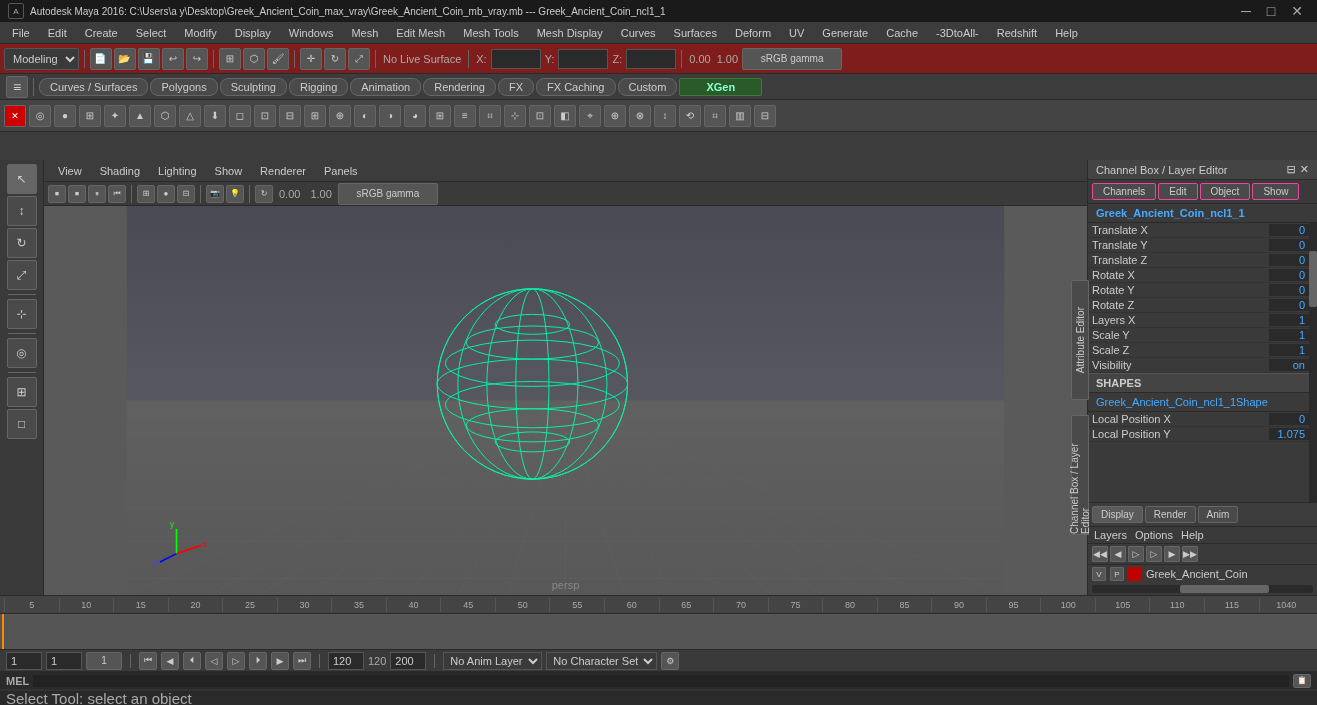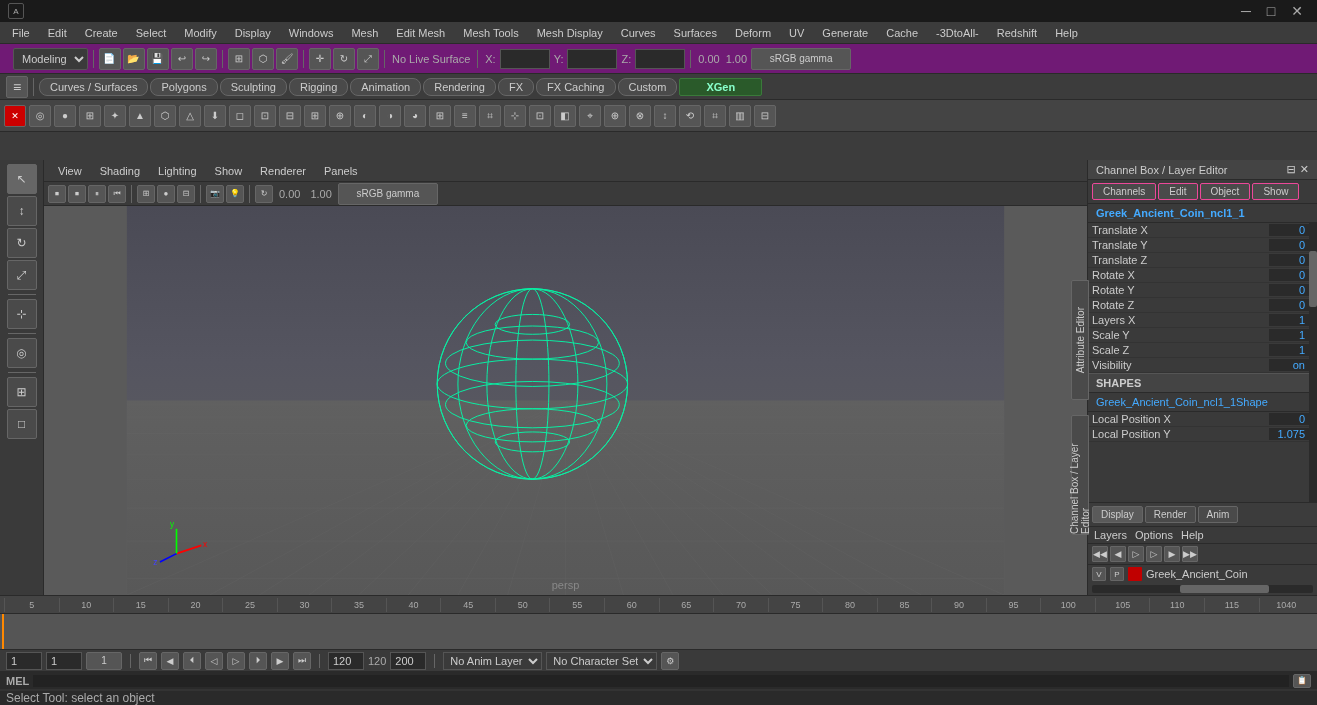--- a/index.html
+++ b/index.html
@@ -43,25 +43,25 @@
     .menu-item {
       padding: 2px 8px;
       cursor: pointer;
       color: #ccc;
       font-size: 11px;
       border-radius: 2px;
     }
 
     
     #toolbar1 {
-      background: #701a75;
+      background: #7f1d1d;
       height: 30px;
       display: flex;
       align-items: center;
-      padding: 0 13px;
+      padding: 0 4px;
       gap: 2px;
       border-bottom: 1px solid #2a2a2a;
     }
     .toolbar-btn {
       width: 22px;
       height: 22px;
       background: #555;
       border: 1px solid #666;
       border-radius: 2px;
       cursor: pointer;
@@ -518,20 +518,21 @@
       background: #666;
       border-radius: 2px;
     }
   </style>
 </head>
 <body>
 
 <div id="title-bar">
   <div class="title-left">
     <div class="title-logo">A</div>
+    <span style="font-size:10px;">Autodesk Maya 2016: C:\Users\a y\Desktop\Greek_Ancient_Coin_max_vray\Greek_Ancient_Coin_mb_vray.mb  ---  Greek_Ancient_Coin_ncl1_1</span>
   </div>
   <div class="title-controls">
     <span>─</span>
     <span>□</span>
     <span>✕</span>
   </div>
 </div>
 
 <div id="menu-bar">
   <div class="menu-item">File</div>
@@ -937,15 +938,15 @@
   <div id="mel-bar">
     <span class="mel-label">MEL</span>
     <input class="mel-input" type="text" value="" style="">
     <div class="toolbar-btn" style="width:18px;height:14px;font-size:8px;">📋</div>
   </div>
   <div id="status-msg">
     <span>// Result: C:/Users/a y/Desktop/Greek_Ancient_Coin_max_vray/Greek_Ancient_Coin_mb_vray.mb</span>
   </div>
 </div>
 
-<div style="position:absolute; bottom:0; left:0; right:0; height:14px; background:#2a2a2a; display:flex; align-items:center; padding:0 6px; font-size:12px; color:#aaa;">
+<div style="position:absolute; bottom:0; left:0; right:0; height:14px; background:#2a2a2a; display:flex; align-items:center; padding:0 6px; font-size:15px; color:#aaa;">
   <span>Select Tool: select an object</span>
 </div>
 
 </body></html>

